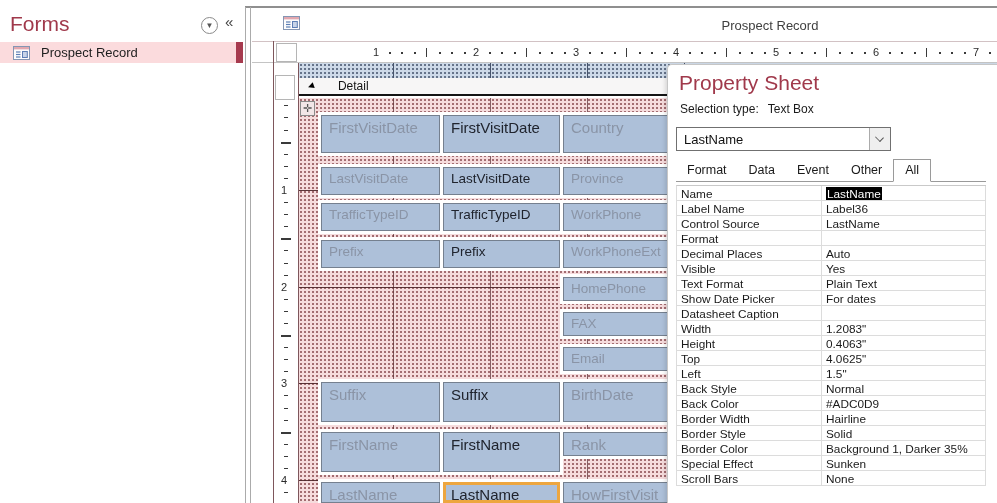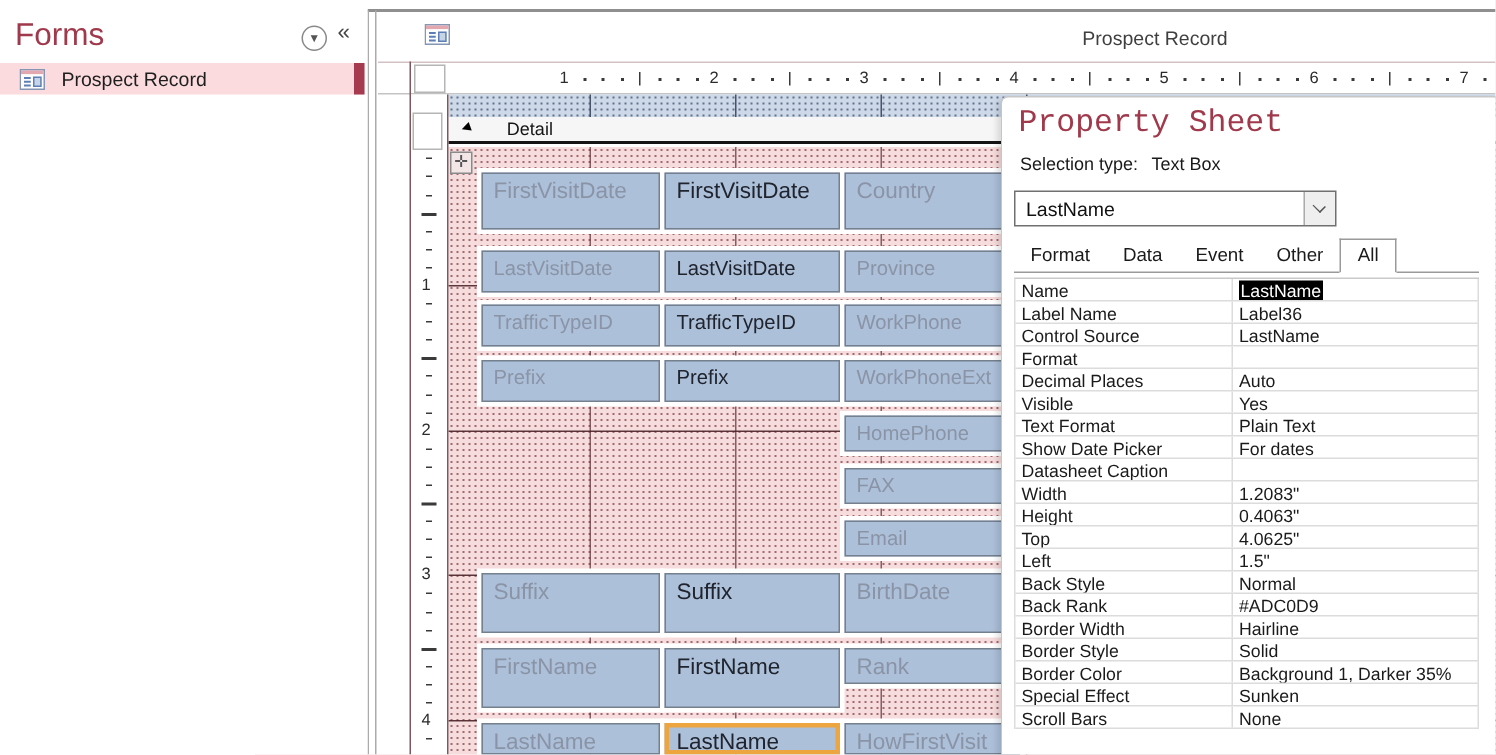--- a/index.html
+++ b/index.html
@@ -68,21 +68,21 @@
   .fbox.lg { font-size:15px; }
   .fbox.sm { font-size:13.5px; }
   .fbox.lbl { color:#8A94A6; }
   .fbox.txt { color:#20242E; }
   .fbox.sel { border:3px solid #EDA63F; padding:1px 0 0 5px; }
 
   
   #prop-sheet { left:667px; top:64px; width:330px; height:439px; background:#fff;
     border-left:1px solid #c6c6c6; border-top:1px solid #c6c6c6; border-radius:5px 0 0 0;
     box-shadow:-2px 2px 4px rgba(0,0,0,.12); }
-  #ps-title { left:11px; top:6px; font-size:21px; color:#A0394B;font-family:Liberation Mono, monospace; }
+  #ps-title { left:11px; top:6px; font-size:21px; color:#A0394B; }
   #ps-selection { left:12px; top:37px; font-size:12px; color:#1a1a1a; }
   #ps-selection .stype { margin-left:9px; }
   #ps-combo { left:8px; top:62px; width:215px; height:24px; border:1px solid #707070; background:#fff; cursor:pointer; }
   #ps-combo-value { position:absolute; left:7px; top:4px; font-size:13px; color:#111; }
   #ps-combo-btn { position:absolute; right:0; top:0; width:21px; height:22px; background:#efefef;
     border-left:1px solid #ababab; cursor:pointer; }
   #ps-combo-btn span { position:absolute; left:6px; top:6px; width:7px; height:7px;
     border-right:1.5px solid #555; border-bottom:1.5px solid #555; transform:rotate(45deg) scale(1,.8); }
   #ps-tabs { left:8px; top:94px; width:310px; height:23px; border-bottom:1px solid #9a9a9a; display:flex; align-items:flex-end; }
   .ps-tab { font-size:12.5px; color:#1a1a1a; padding:3px 11px 4px 11px; cursor:pointer; }
@@ -345,21 +345,21 @@
       </div>
       <div class="ps-row">
         <div class="ps-name">Left</div>
         <div class="ps-value">1.5"</div>
       </div>
       <div class="ps-row">
         <div class="ps-name">Back Style</div>
         <div class="ps-value">Normal</div>
       </div>
       <div class="ps-row">
-        <div class="ps-name">Back Rank</div>
+        <div class="ps-name">Back Color</div>
         <div class="ps-value">#ADC0D9</div>
       </div>
       <div class="ps-row">
         <div class="ps-name">Border Width</div>
         <div class="ps-value">Hairline</div>
       </div>
       <div class="ps-row">
         <div class="ps-name">Border Style</div>
         <div class="ps-value">Solid</div>
       </div>

